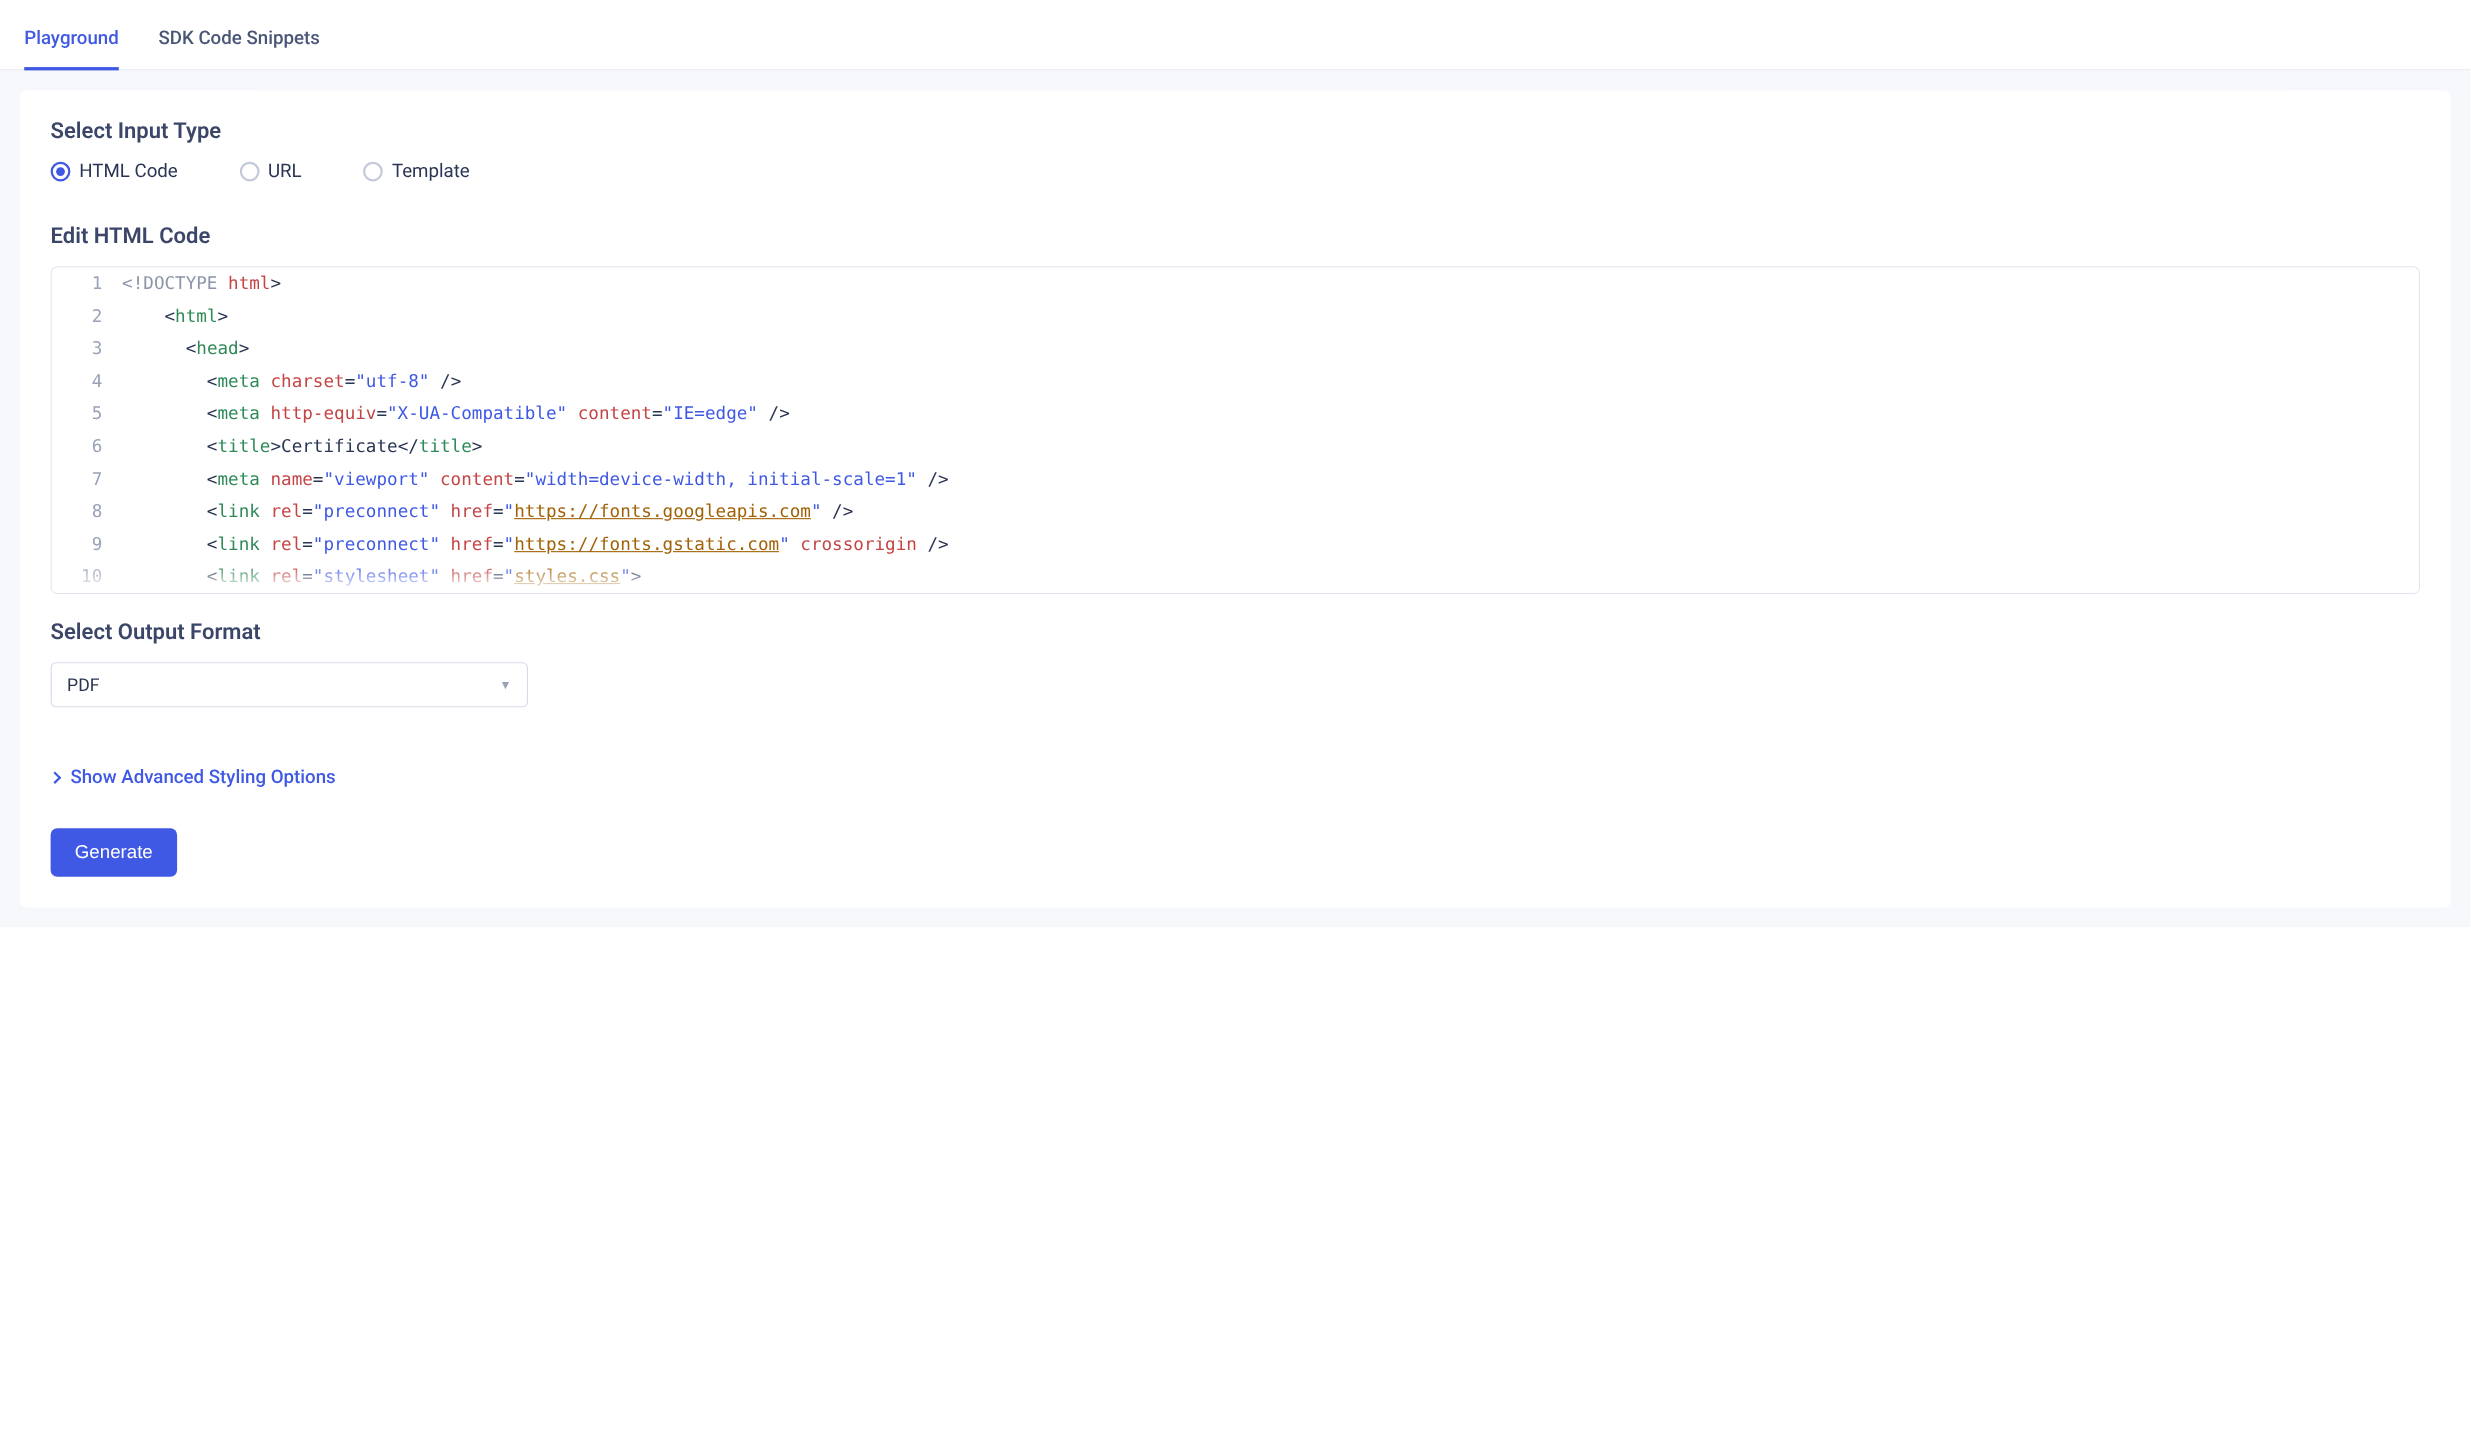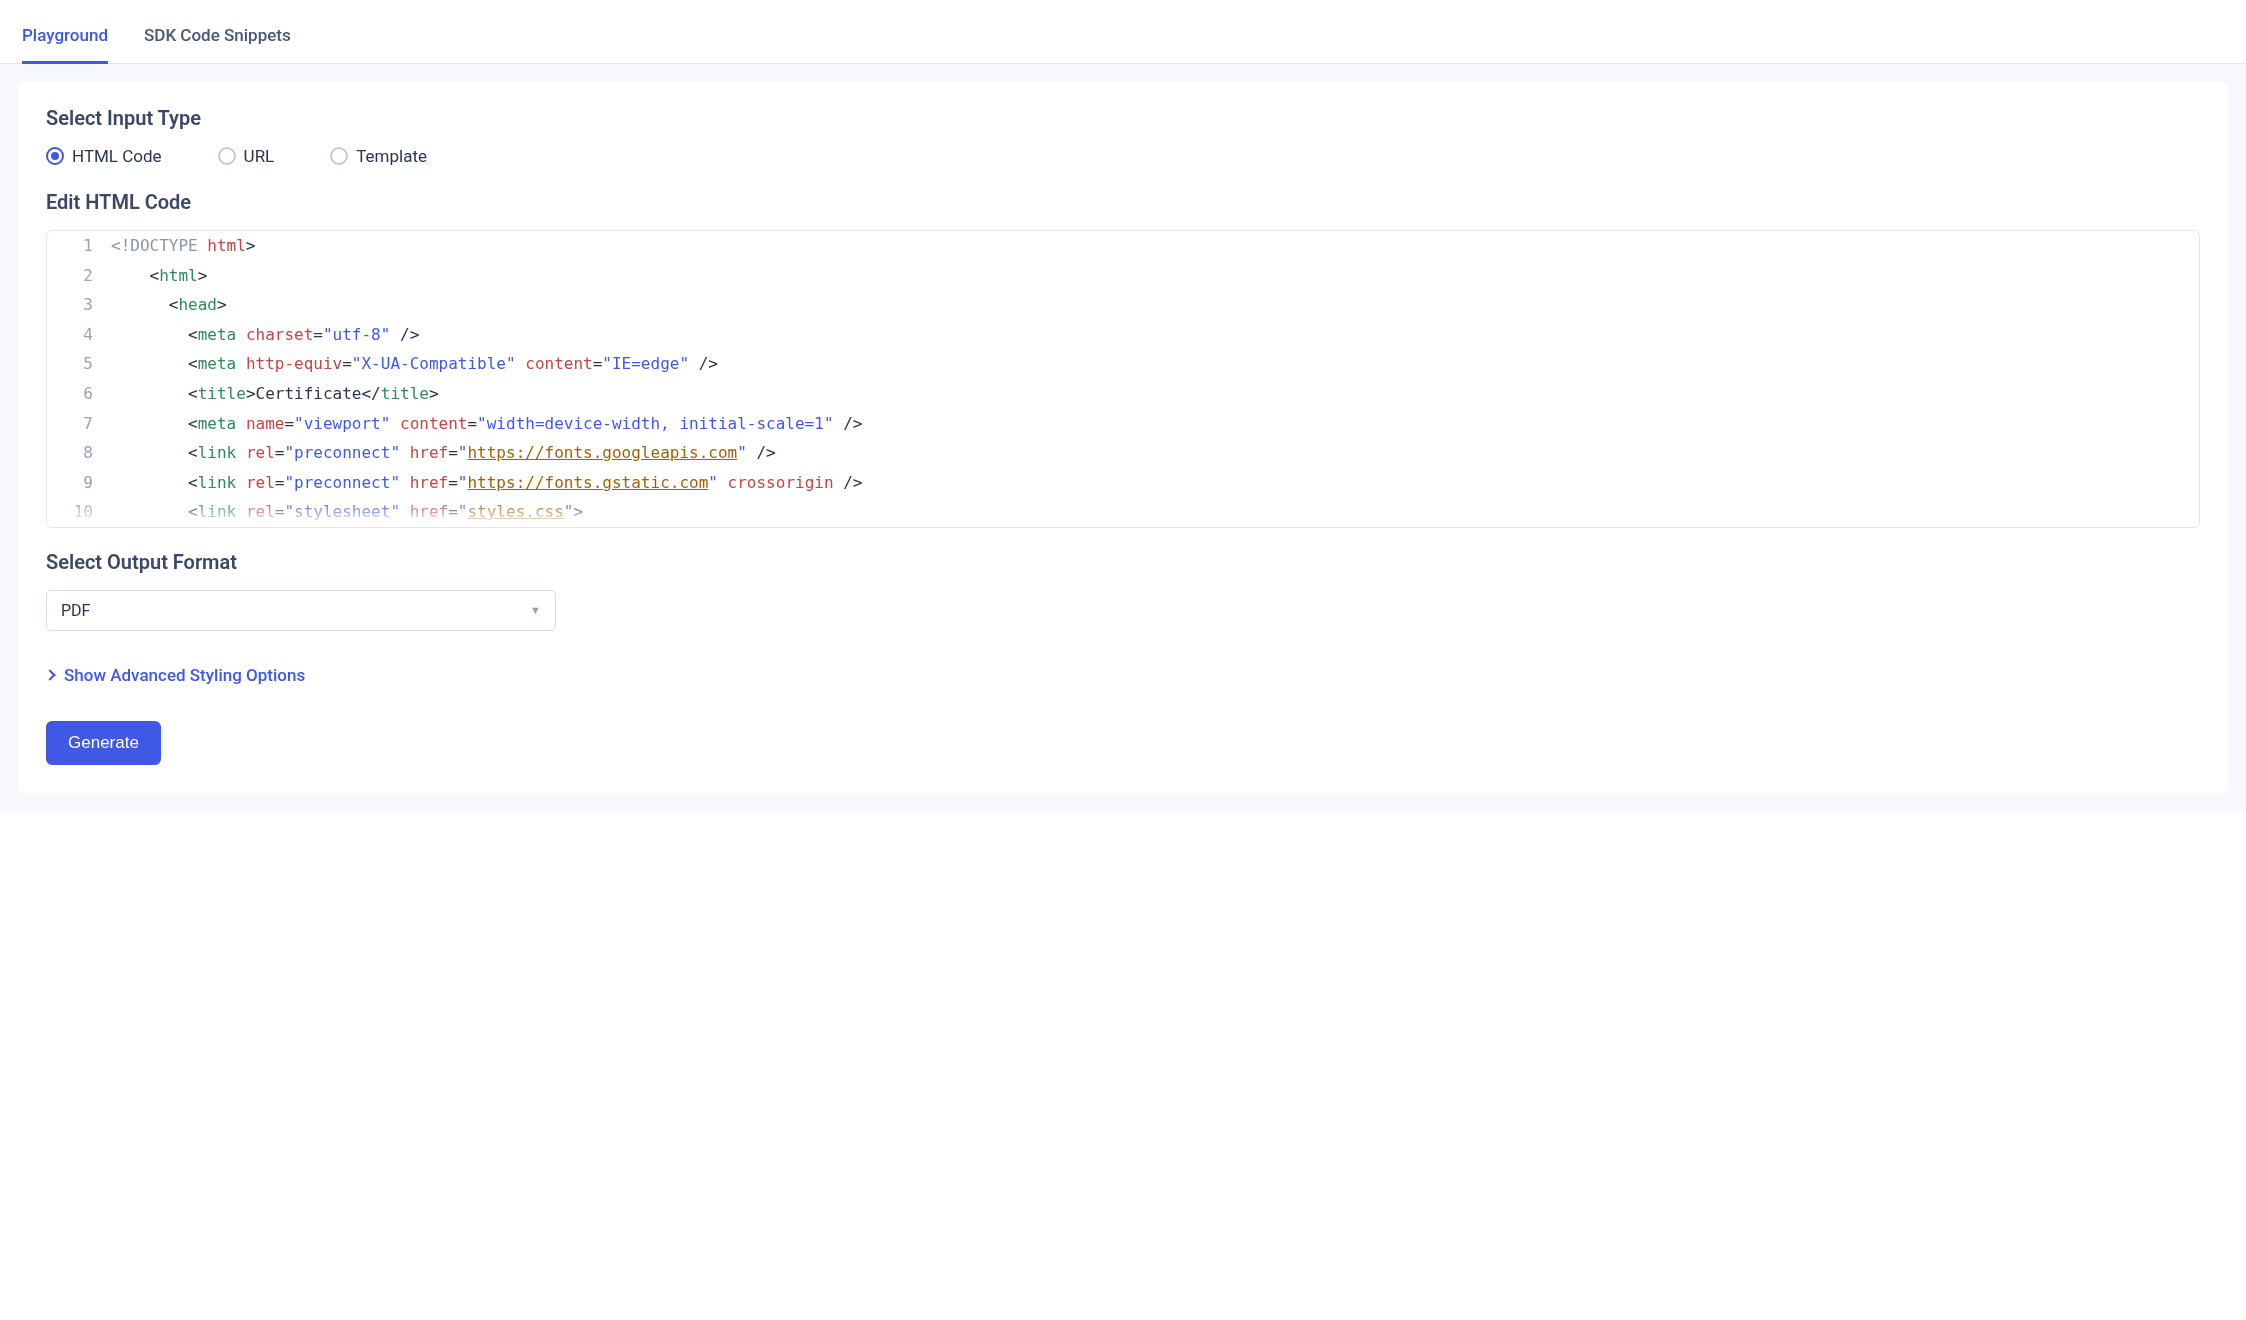--- a/index.html
+++ b/index.html
@@ -46,21 +46,21 @@
   }
   .section-label {
     font-size: 20px;
     font-weight: 600;
     color: #3b4668;
     margin-bottom: 16px;
   }
   .radio-row {
     display: flex;
     gap: 56px;
-    margin-bottom: 24px;
+    margin-bottom: 36px;
     align-items: center;
   }
   .radio-item {
     display: flex;
     align-items: center;
     gap: 8px;
     cursor: pointer;
     font-size: 17px;
     color: #2a3553;
   }
@@ -121,22 +121,22 @@
 
   .editor-fade {
     position: absolute;
     left: 0; right: 0; bottom: 0;
     height: 28px;
     background: linear-gradient(to bottom, rgba(255,255,255,0), #ffffff);
     pointer-events: none;
   }
   .select-wrap {
     position: relative;
-    width: 510px;
-    margin-bottom: 34px;
+    width: 434px;
+    margin-bottom: 54px;
   }
   .select-box {
     border: 1px solid #d6dbe8;
     border-radius: 5px;
     padding: 10px 14px;
     font-size: 16px;
     color: #2a3553;
     display: flex;
     align-items: center;
     justify-content: space-between;

